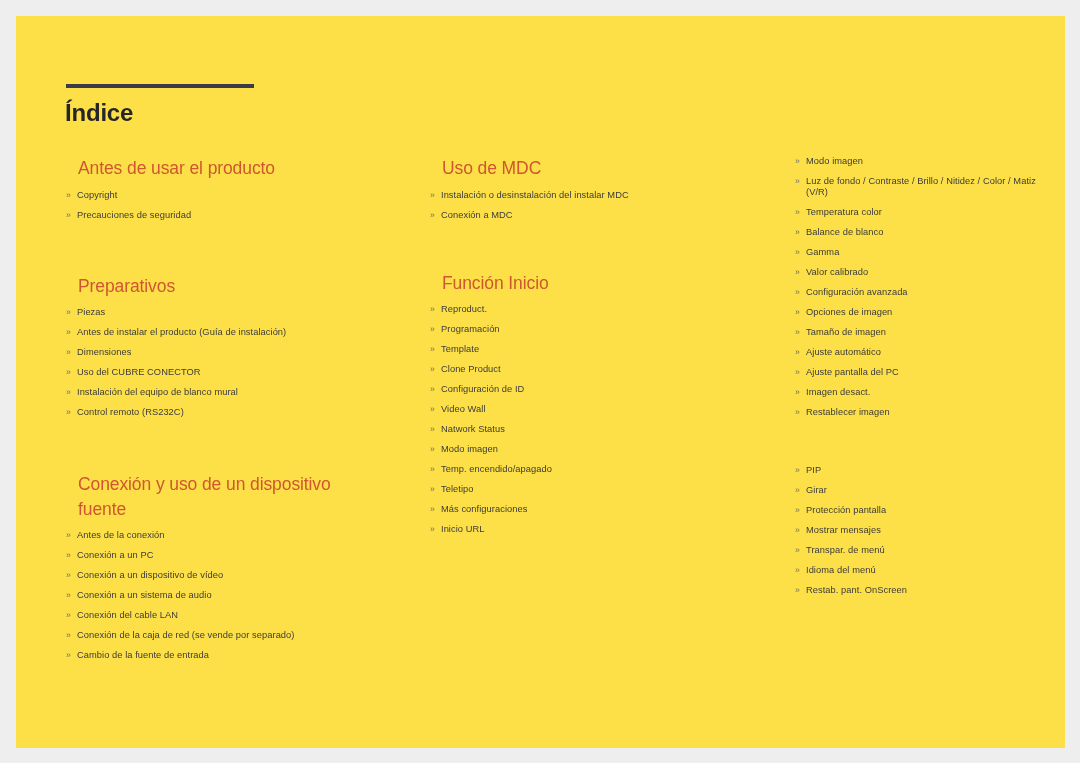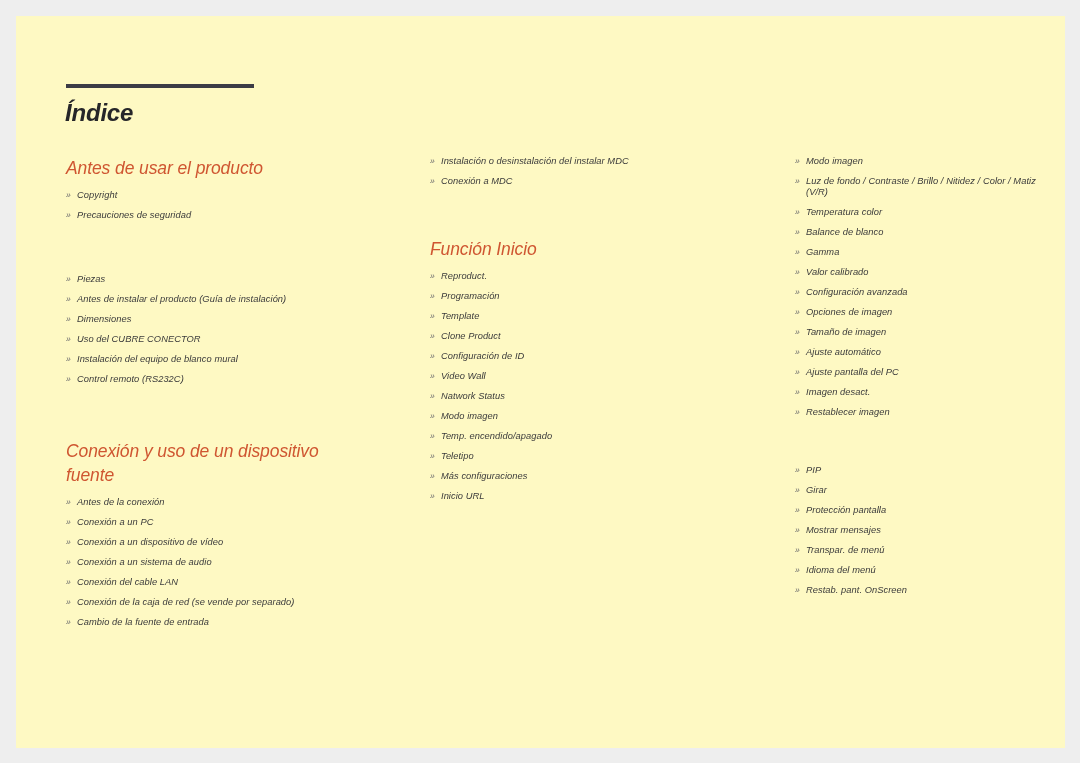--- a/index.html
+++ b/index.html
@@ -14,22 +14,21 @@
     font-family: "Liberation Sans", sans-serif;
     overflow: hidden;
   }
 
   .page-card {
     position: absolute;
     left: 16px;
     top: 16px;
     width: 1049px;
     height: 732px;
-    background: #fef9c3;
-    font-style: italic;
+    background: #fde047;
   }
 
   .title-rule {
     position: absolute;
     left: 50px;
     top: 68px;
     width: 188px;
     height: 4px;
     background: #3c3c45;
   }
@@ -61,21 +60,21 @@
   .column.col-2 { left: 414px; width: 300px; }
   .column.col-3 { left: 779px; width: 245px; }
 
   .section { margin: 0 0 0 0; }
 
   .section-title {
     color: #cf5631;
     font-size: 17.5px;
     line-height: 24.5px;
     font-weight: normal;
-    margin: 0 0 9px 0;
+    margin: 0 0 9px 12px;
     letter-spacing: -0.1px;
   }
 
   .toc-list {
     list-style: none;
     margin: 0;
     padding: 0;
   }
 
   .toc-item {
@@ -125,20 +124,21 @@
               <span class="toc-text">Copyright</span>
             </li>
             <li class="toc-item">
               <span class="toc-bullet">»</span>
               <span class="toc-text">Precauciones de seguridad</span>
             </li>
           </ul>
         </div>
         <div class="sp-before-preparativos"></div>
         <div class="section">
+          <div class="section-title">Preparativos</div>
           <ul class="toc-list">
             <li class="toc-item">
               <span class="toc-bullet">»</span>
               <span class="toc-text">Piezas</span>
             </li>
             <li class="toc-item">
               <span class="toc-bullet">»</span>
               <span class="toc-text">Antes de instalar el producto (Guía de instalación)</span>
             </li>
             <li class="toc-item">
@@ -189,20 +189,21 @@
             </li>
             <li class="toc-item">
               <span class="toc-bullet">»</span>
               <span class="toc-text">Cambio de la fuente de entrada</span>
             </li>
           </ul>
         </div>
       </div>
     <div class="column col-2">
         <div class="section">
+          <div class="section-title">Uso de MDC</div>
           <ul class="toc-list">
             <li class="toc-item">
               <span class="toc-bullet">»</span>
               <span class="toc-text">Instalación o desinstalación del instalar MDC</span>
             </li>
             <li class="toc-item">
               <span class="toc-bullet">»</span>
               <span class="toc-text">Conexión a MDC</span>
             </li>
           </ul>

